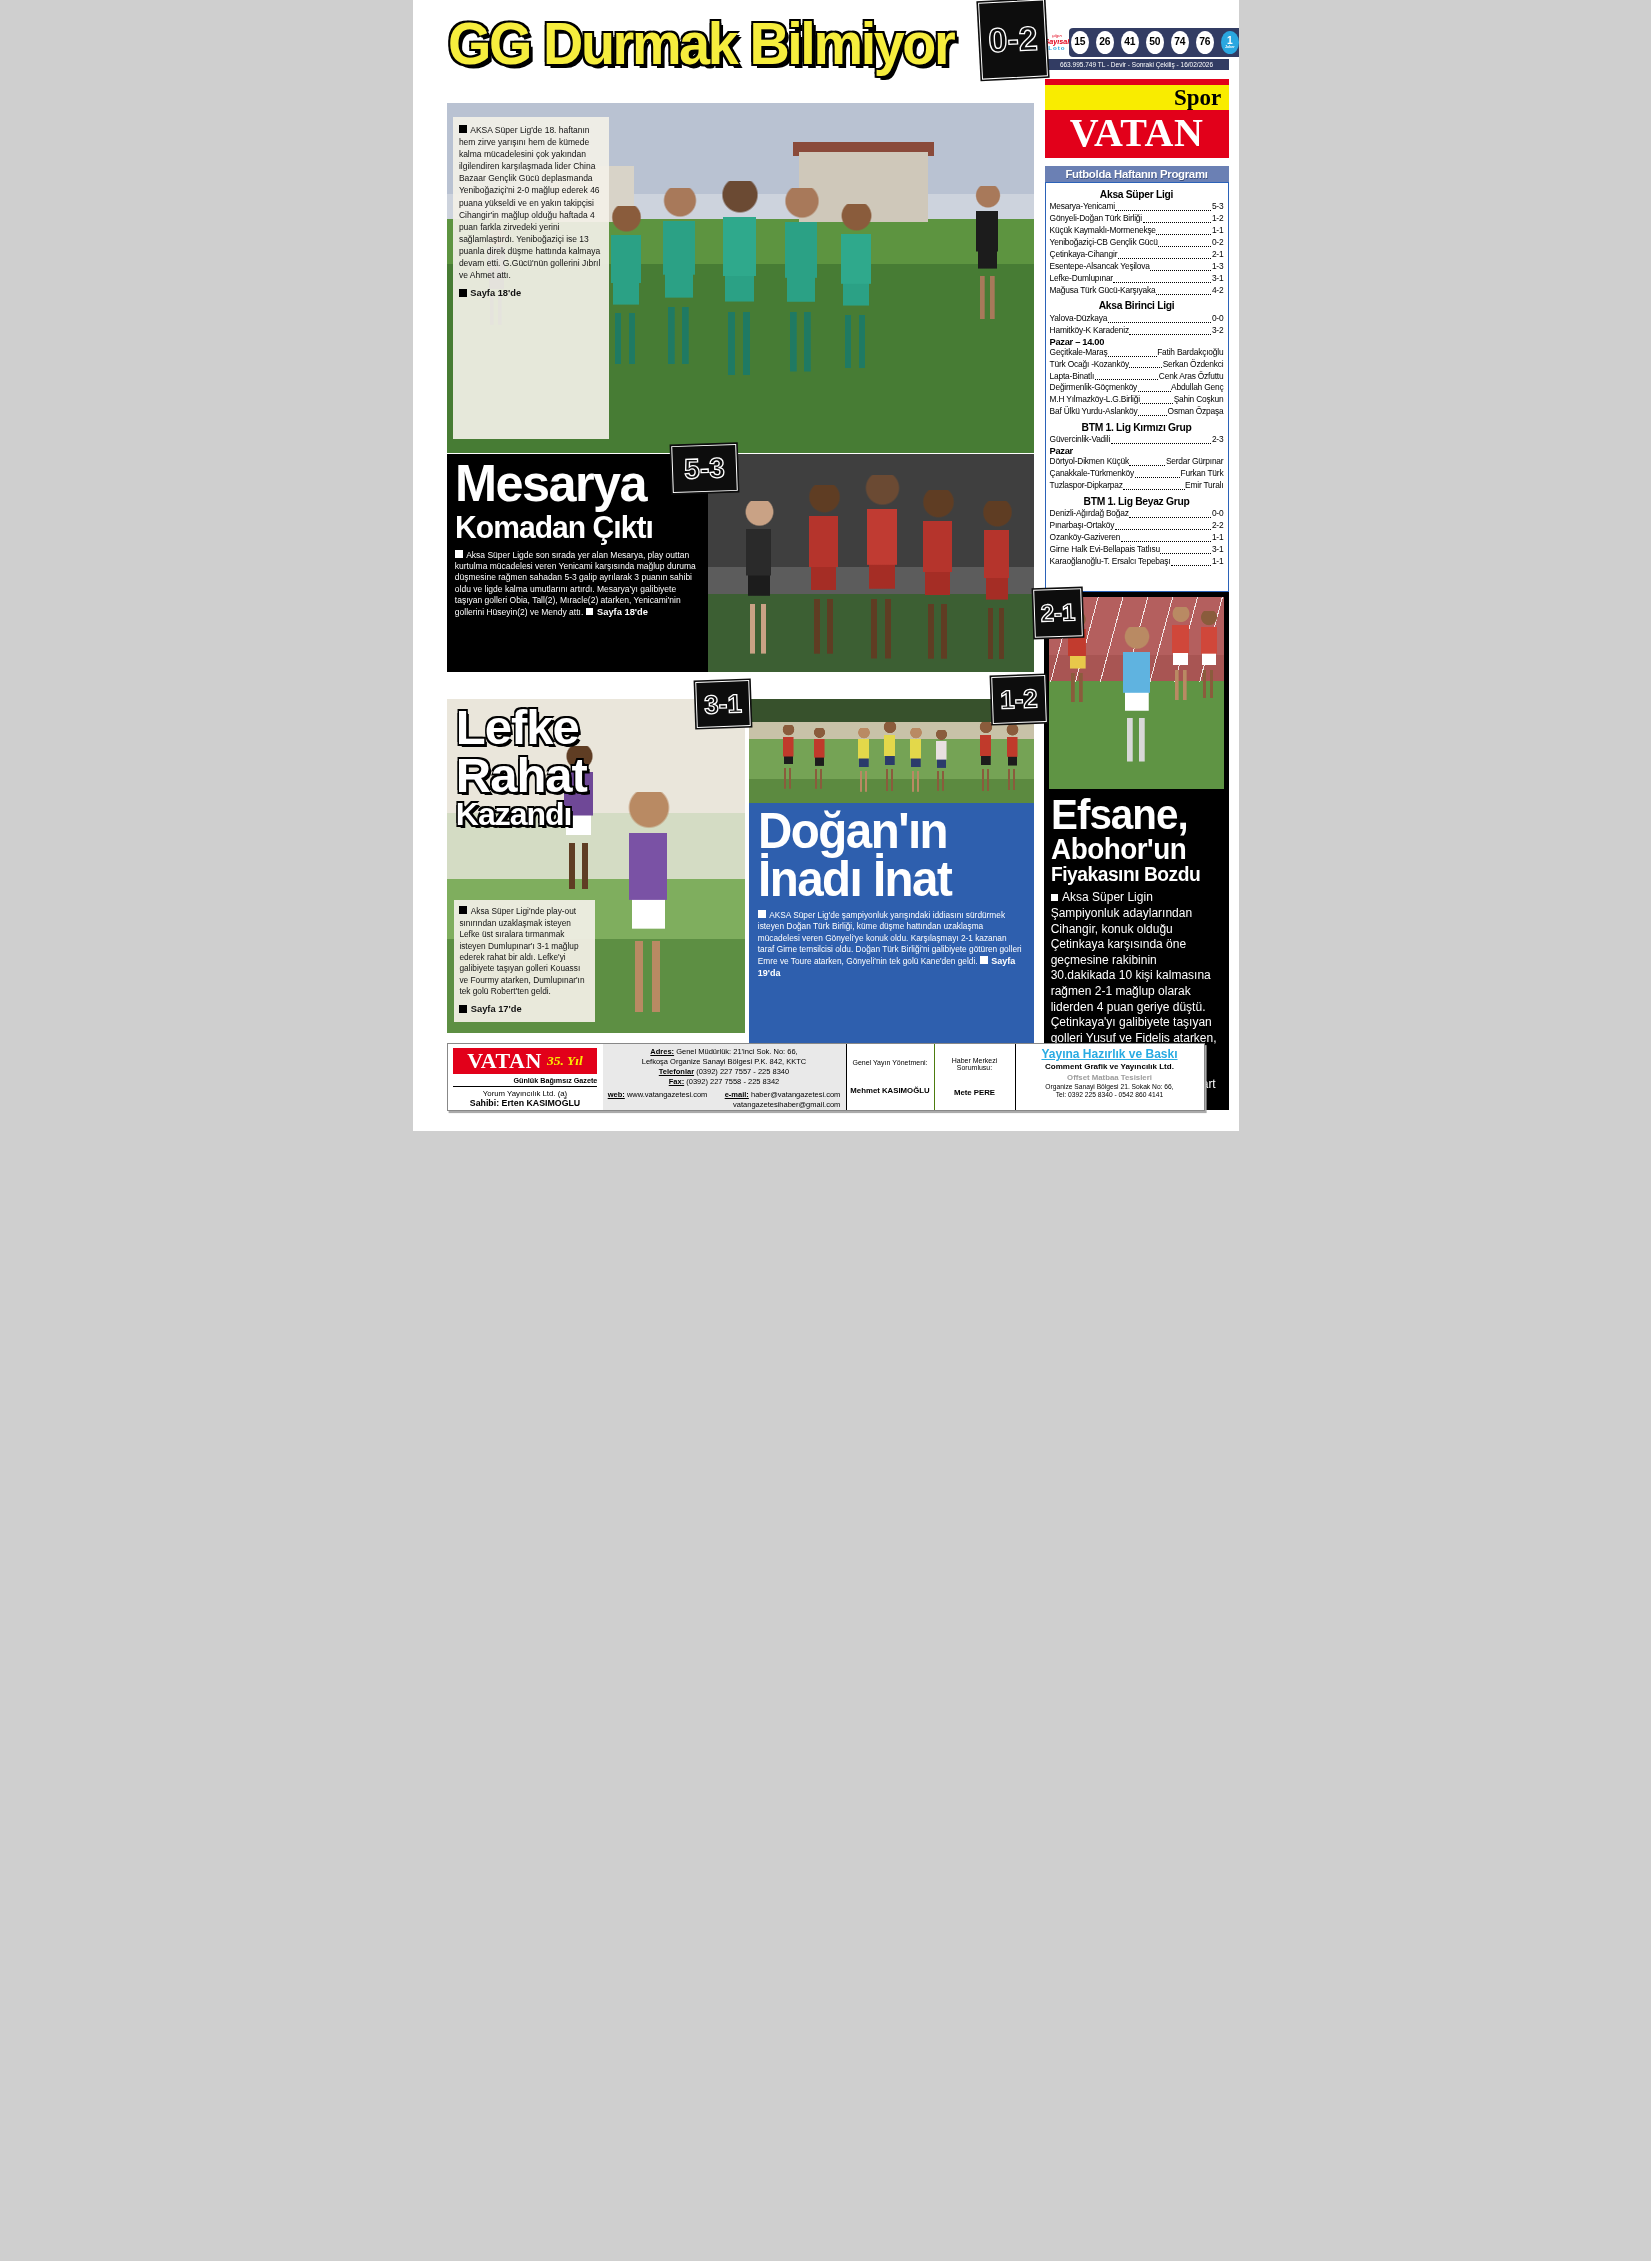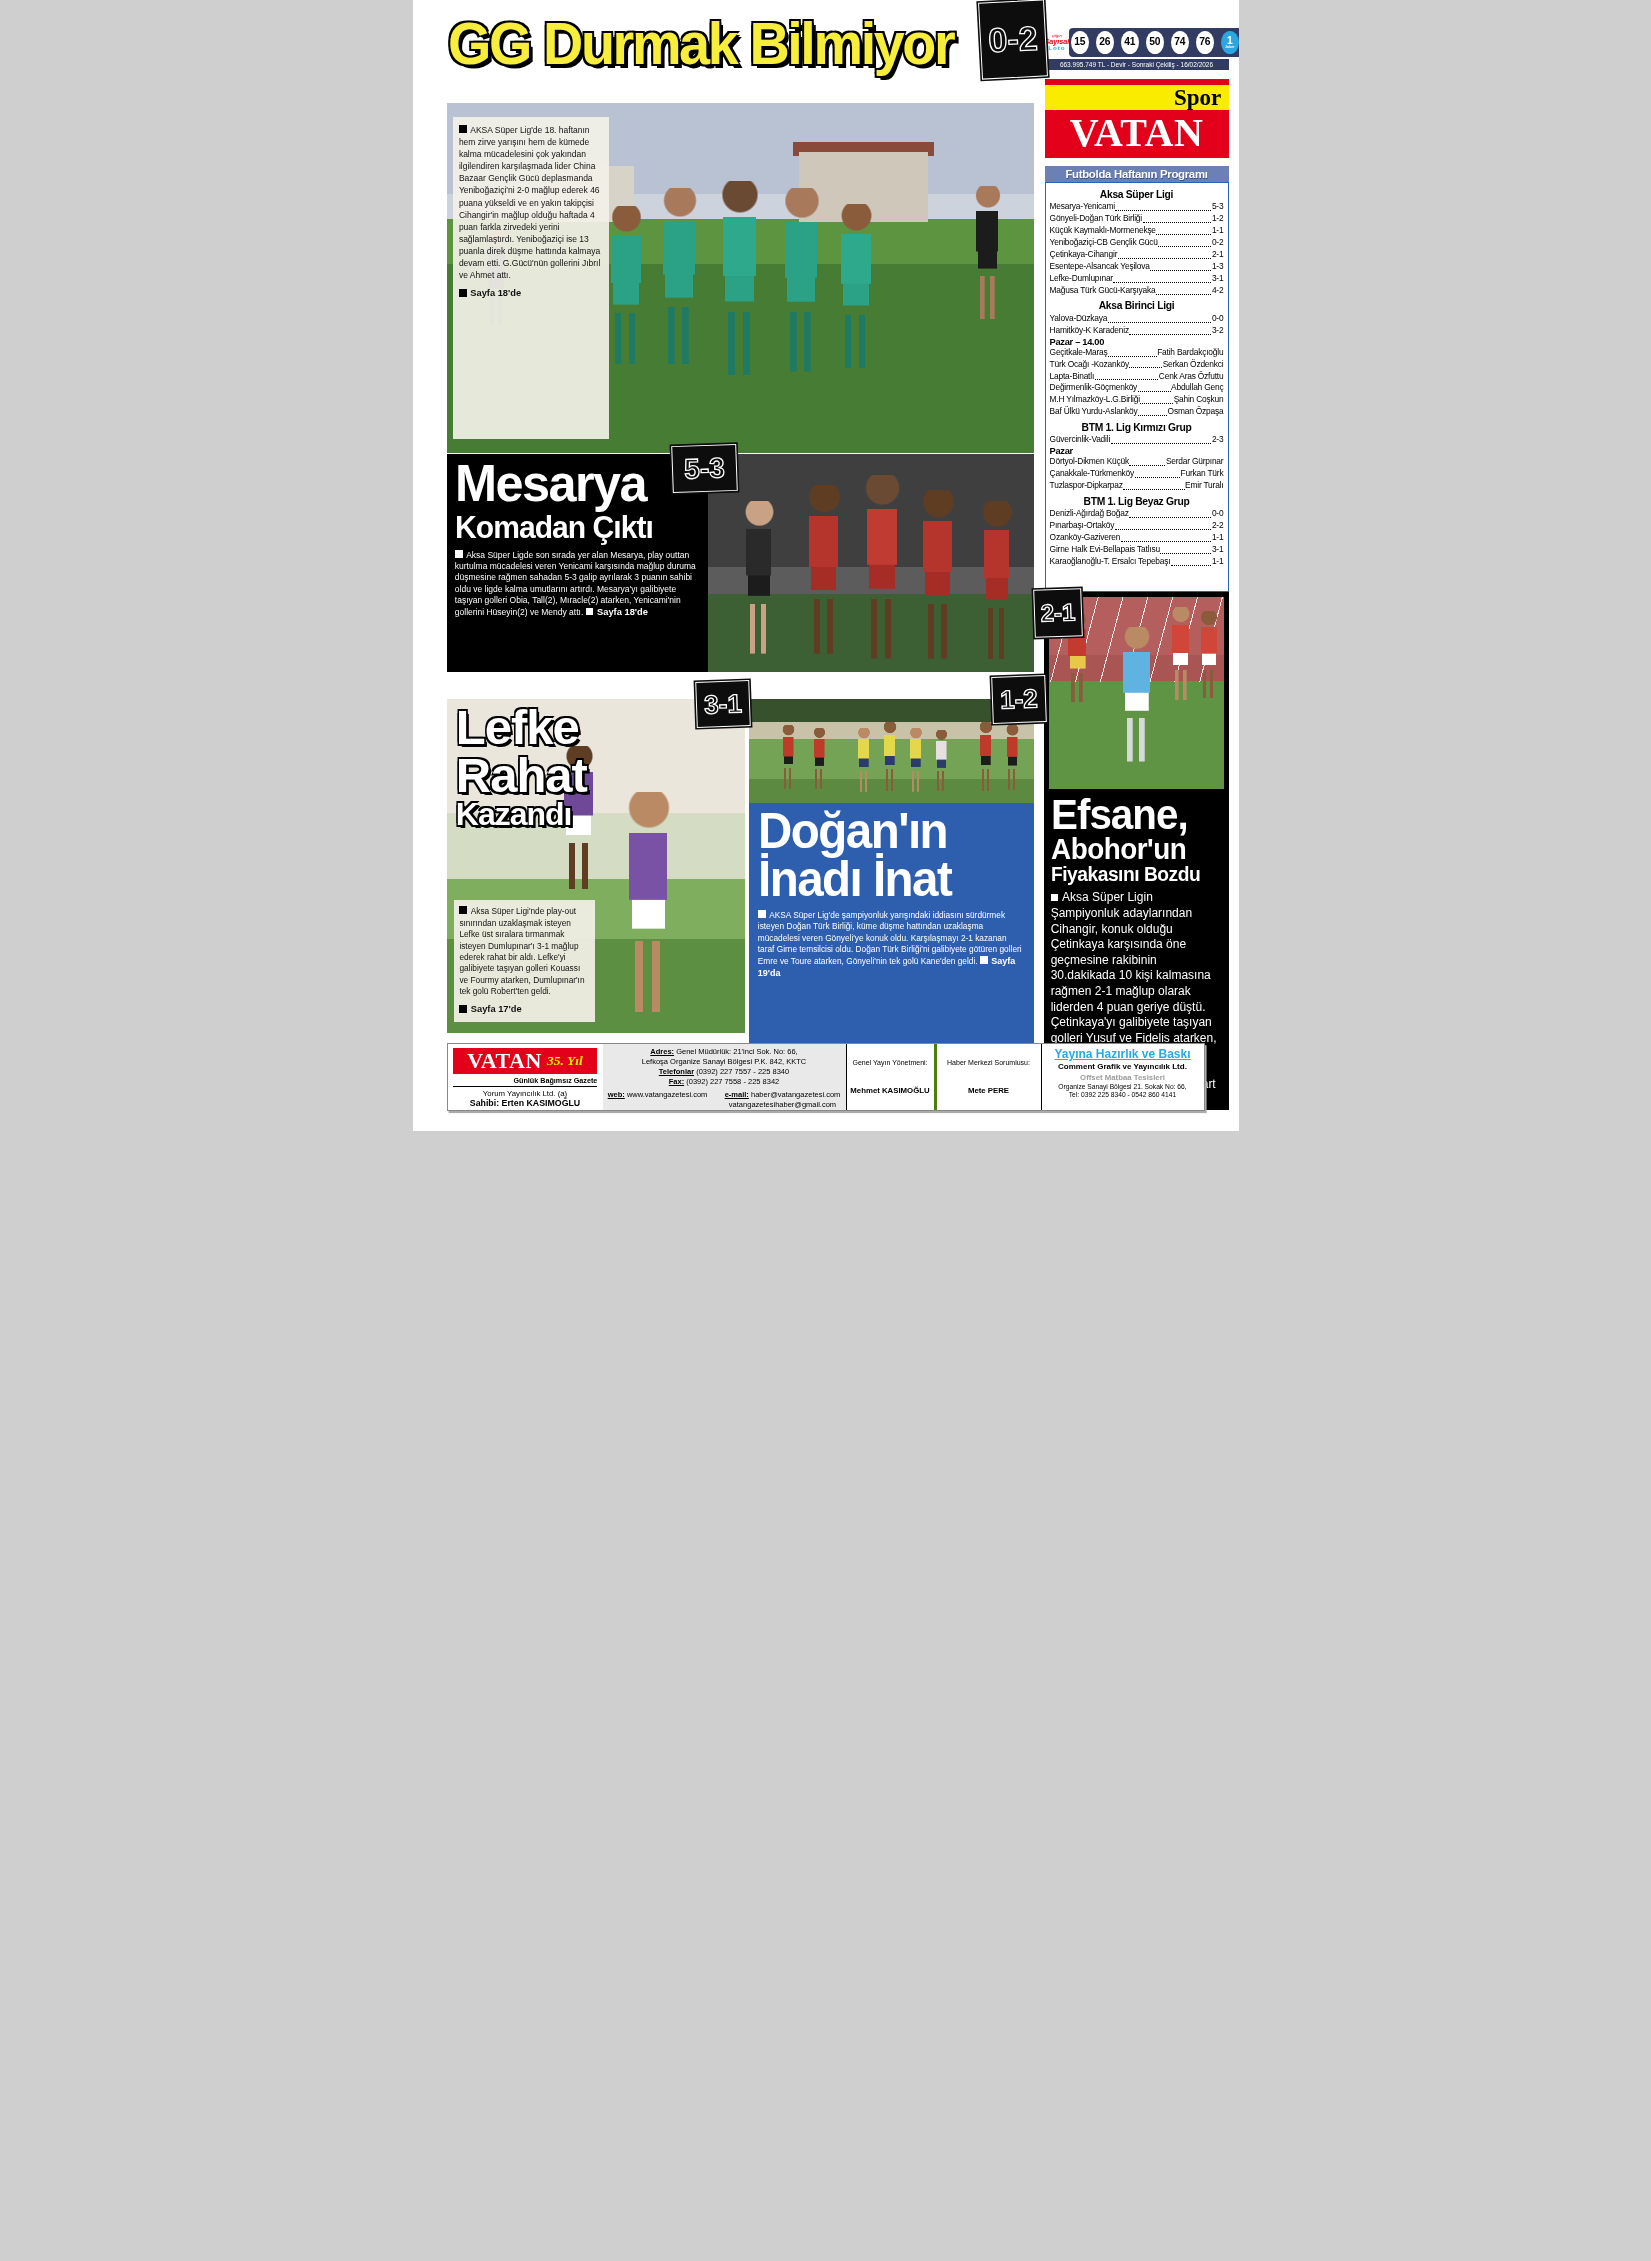--- a/index.html
+++ b/index.html
@@ -138,21 +138,21 @@
   .f-tag{text-align:right;font-weight:bold;font-size:7.2px;margin-top:1.6px;}
   .f-rule{height:2.6px;background:#000;margin:1.6px 0;}
   .f-pub{text-align:center;font-size:7.8px;}
   .f-owner{text-align:center;font-weight:bold;font-size:8.8px;}
   .f-col2{width:243px;background:#e9e9e9;padding:3.1px 5.2px;font-size:7.5px;line-height:1.35;}
   .f-col2 .ctr{text-align:center;}
   .f-col2 .lbl{font-weight:bold;text-decoration:underline;}
   .f-row{display:flex;justify-content:space-between;margin-top:2.1px;}
   .f-col3{width:88px;border-left:1px solid #000;padding:5.2px 3.1px;text-align:center;font-size:7px;
     display:flex;flex-direction:column;justify-content:space-around;}
-  .f-col4{width:107px;border-left:3px solid #4d7c0f;padding:5.2px 3.1px;text-align:center;font-size:7px;
+  .f-col4{width:81px;border-left:1px solid #4d7c0f;padding:5.2px 3.1px;text-align:center;font-size:7px;
     display:flex;flex-direction:column;justify-content:space-around;}
   .f-col3 b,.f-col4 b{font-size:7.8px;}
   .f-col5{flex:1;border-left:1px solid #000;padding:2.6px 4.1px;text-align:center;font-size:6.7px;line-height:1.3;}
   .f-col5 .blue{color:#29abe2;font-weight:bold;font-size:12px;text-decoration:underline;}
   .f-col5 .comp{font-weight:bold;font-size:8px;}
   .f-col5 .gray{color:#9c9c9c;font-weight:bold;font-size:7.8px;}
 </style>
 </head>
 <body>
 
@@ -435,21 +435,21 @@
       <div class="f-pub">Yorum Yayıncılık Ltd. (a)</div>
       <div class="f-owner">Sahibi: Erten KASIMOĞLU</div>
     </div>
     <div class="f-col2">
       <div class="ctr"><span class="lbl">Adres:</span> <span>Genel Müdürlük: 21'inci Sok. No: 66,</span></div>
       <div class="ctr">Lefkoşa Organize Sanayi Bölgesi P.K. 842, KKTC</div>
       <div class="ctr"><span class="lbl">Telefonlar</span> <span>(0392) 227 7557 - 225 8340</span></div>
       <div class="ctr"><span class="lbl">Fax:</span> <span>(0392) 227 7558 - 225 8342</span></div>
       <div class="f-row">
         <span><span class="lbl">web:</span> <span>www.vatangazetesi.com</span></span>
-        <span style="text-align:center"><span class="lbl">e-mail:</span> <span>haber@vatangazetesi.com</span><br><span>vatangazetesihaber@gmail.com</span></span>
+        <span style="text-align:right"><span class="lbl">e-mail:</span> <span>haber@vatangazetesi.com</span><br><span>vatangazetesihaber@gmail.com</span></span>
       </div>
     </div>
     <div class="f-col3">
       <div>Genel Yayın Yönetmeni:</div>
       <b>Mehmet KASIMOĞLU</b>
     </div>
     <div class="f-col4">
       <div>Haber Merkezi Sorumlusu:</div>
       <b>Mete PERE</b>
     </div>

